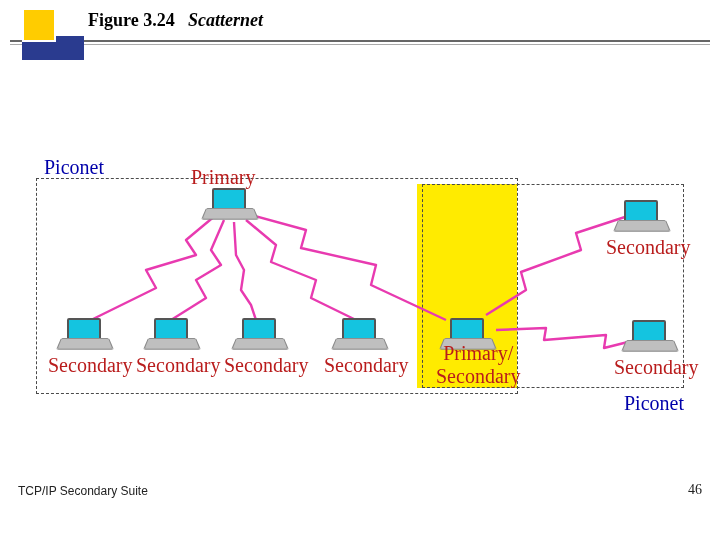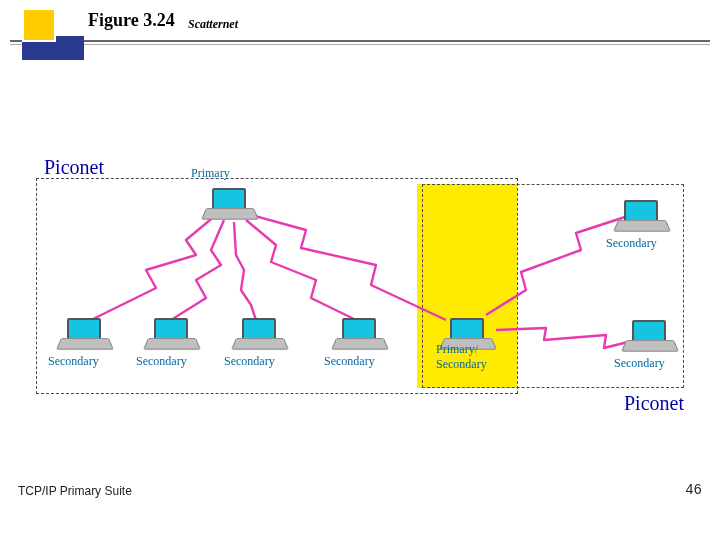--- a/index.html
+++ b/index.html
@@ -2,28 +2,28 @@
 <html><head>
 <meta charset="utf-8">
 <style>
   html,body{margin:0;padding:0;width:720px;height:540px;background:#fff;font-family:"Times New Roman",serif;overflow:hidden}
   .slide{position:relative;width:720px;height:516px}
   .hdr-yellow{position:absolute;left:22px;top:8px;width:34px;height:34px;background:#fc0;border:2px solid #fff;box-sizing:border-box}
   .hdr-blue-sq{position:absolute;left:22px;top:36px;width:62px;height:24px;background:#2a3b8f}
   .hdr-rule{position:absolute;left:10px;top:40px;width:700px;height:2px;background:#666}
   .hdr-rule2{position:absolute;left:10px;top:44px;width:700px;height:1px;background:#aaa}
   .fig-num{position:absolute;left:88px;top:10px;font-weight:700;font-size:18px}
-  .fig-title{position:absolute;left:188px;top:17px;font-style:italic;font-weight:700;font-size:12px}
+  .fig-title{position:absolute;left:188px;top:10px;font-style:italic;font-weight:700;font-size:18px}
   .footer-l{position:absolute;left:18px;bottom:18px;font-family:Arial,sans-serif;font-size:12px;color:#222}
-  .footer-r{position:absolute;right:18px;bottom:18px;font-family:Liberation Mono, monospace;font-size:14px;color:#222}
+  .footer-r{position:absolute;right:18px;bottom:18px;font-family:Liberation Serif, serif;font-size:14px;color:#222}
   .diagram{position:absolute;left:36px;top:170px;width:648px;height:232px}
   .piconet-box{position:absolute;border:1.5px dashed #4a4a4a;box-sizing:border-box}
   .piconet-label{position:absolute;font-size:20px;color:#00a}
   .highlight{position:absolute;background:#ffeb00}
-  .node-label{position:absolute;font-size:12px;color:#0369a1;white-space:nowrap}
+  .node-label{position:absolute;font-size:20px;color:#b91c1c;text-align:center;white-space:nowrap}
   .laptop{position:absolute;width:46px;height:32px}
   .laptop .screen{position:absolute;left:6px;top:0;width:30px;height:20px;background:#14c4e0;border:2px solid #555;border-radius:2px}
   .laptop .base{position:absolute;left:0;top:20px;width:46px;height:10px;background:#bfbfbf;border:1px solid #888;border-radius:2px;transform:perspective(40px) rotateX(35deg);transform-origin:top}
   svg.links{position:absolute;left:0;top:0;width:100%;height:100%;pointer-events:none}
 </style>
 </head>
 <body>
 
 <div class="slide">
 
@@ -102,15 +102,15 @@
     <div class="node-label" style="left:570px;top:66px">Secondary</div>
 
     <div class="laptop" style="left:590px;top:150px">
         <div class="screen"></div>
         <div class="base"></div>
       </div>
     <div class="node-label" style="left:578px;top:186px">Secondary</div>
 
   </div>
 
-  <div class="footer-l">TCP/IP Primary Suite</div>
+  <div class="footer-l">TCP/IP Secondary Suite</div>
   <div class="footer-r">46</div>
 </div>
 
 </body></html>

